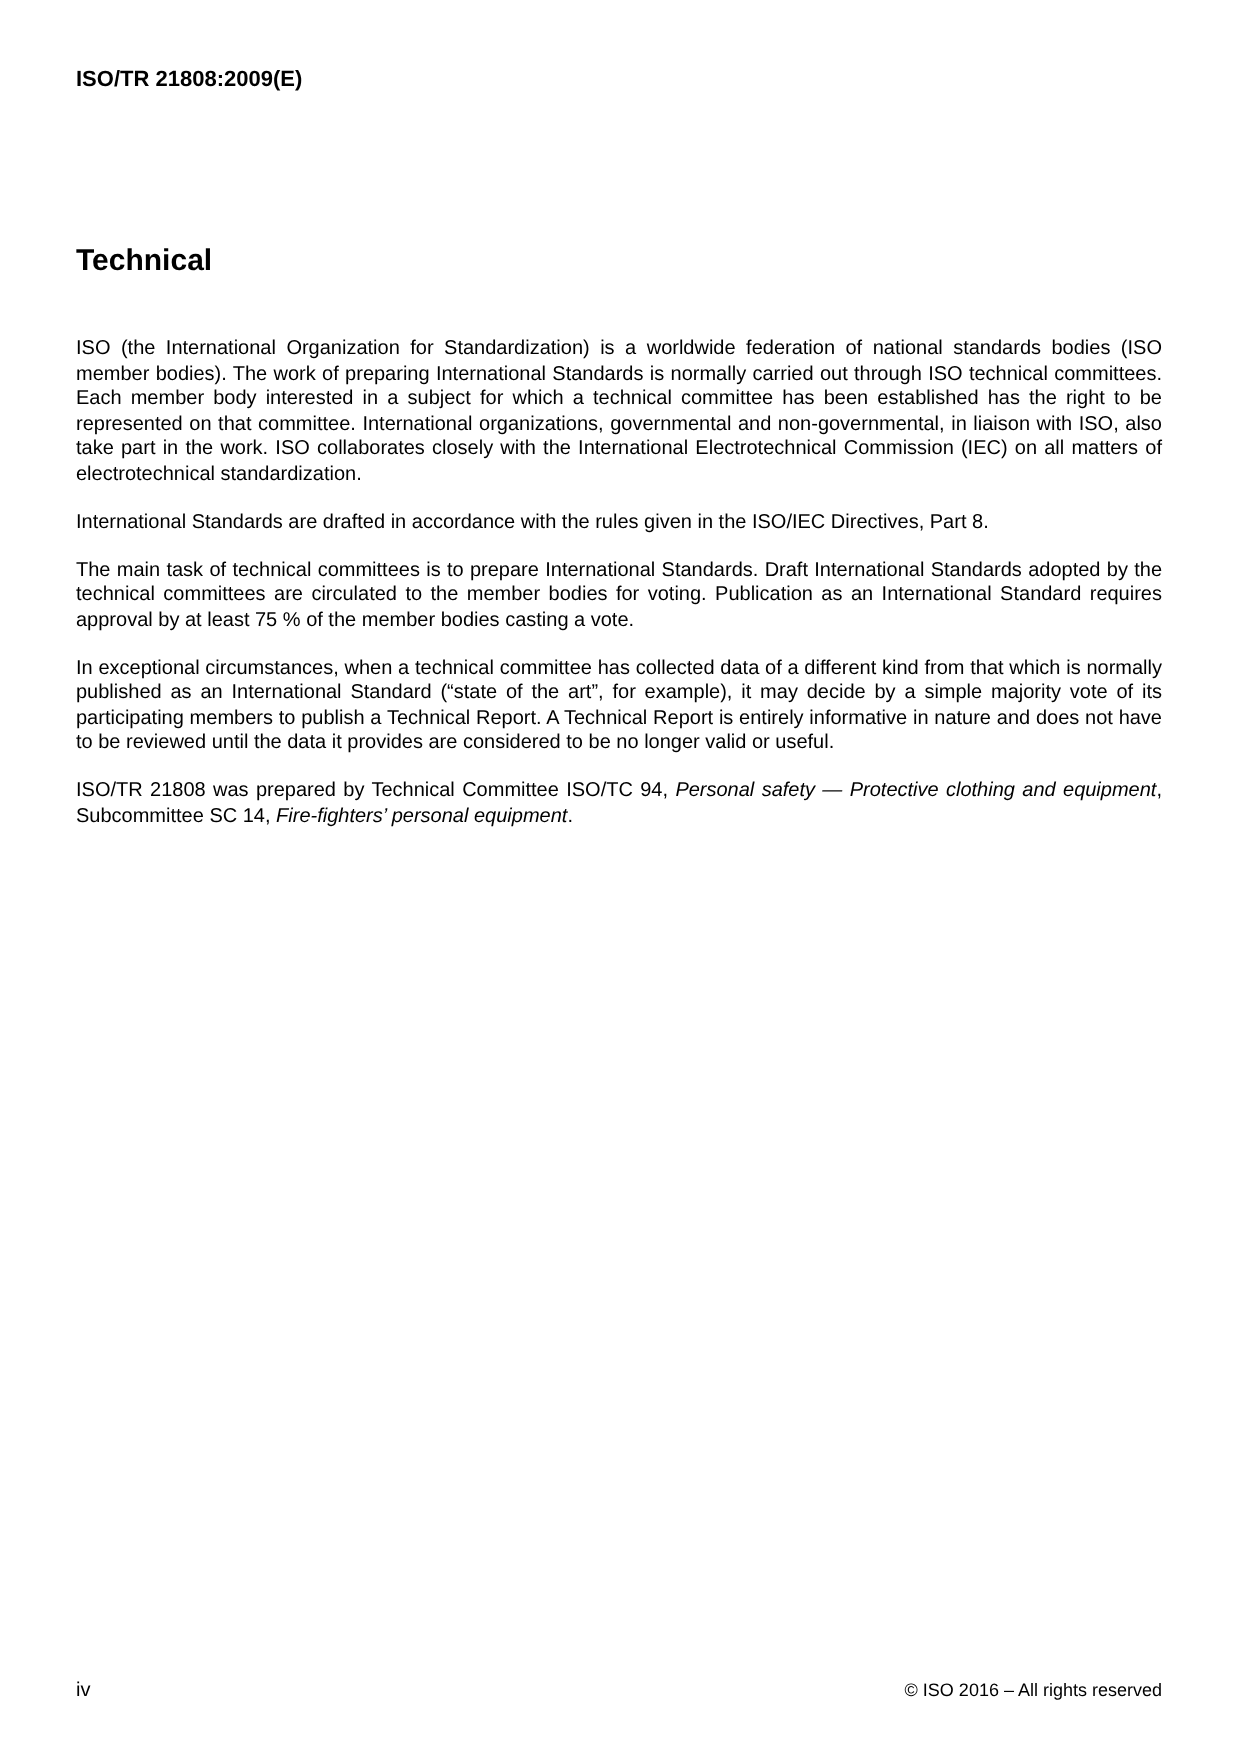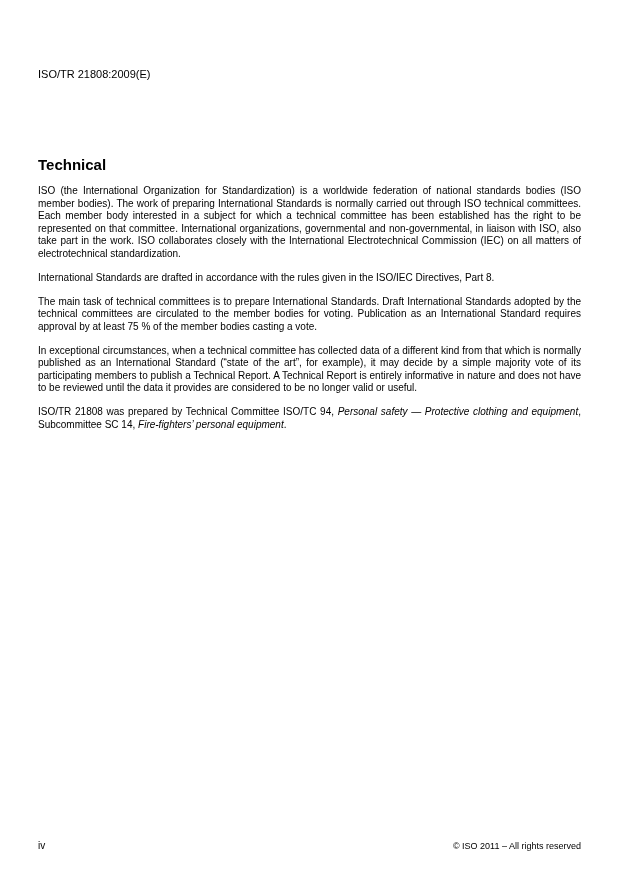--- a/index.html
+++ b/index.html
@@ -16,30 +16,29 @@
     overflow: hidden;
   }
   .page {
     position: absolute;
     inset: 0;
     padding: 34px 38px 26px 38px;
     box-sizing: border-box;
   }
   .doc-header {
     font-size: 11px;
-    font-weight: normal;
-    margin-top: 34px;
+    font-weight: bold;
   }
   .foreword-heading {
     margin: 76px 0 0 0;
     font-size: 15px;
     font-weight: bold;
   }
   .body-text {
-    margin-top: 12px;
+    margin-top: 30px;
   }
   .para {
     font-size: 10px;
     line-height: 12.5px;
     text-align: justify;
     margin: 0 0 11.5px 0;
   }
   .italic {
     font-style: italic;
   }
@@ -80,16 +79,16 @@
 
 
     <p class="para">
       <span>ISO/TR 21808 was prepared by Technical Committee ISO/TC 94, </span><span class="italic">Personal safety — Protective clothing and equipment</span><span>, Subcommittee SC 14, </span><span class="italic">Fire-fighters’ personal equipment</span><span>.</span>
     </p>
 
   </div>
 
   <div class="footer">
     <span class="page-number">iv</span>
-    <span class="copyright">© ISO 2011 – All rights reserved</span>
+    <span class="copyright">© ISO 2016 – All rights reserved</span>
   </div>
 
 </div>
 
 </body></html>

